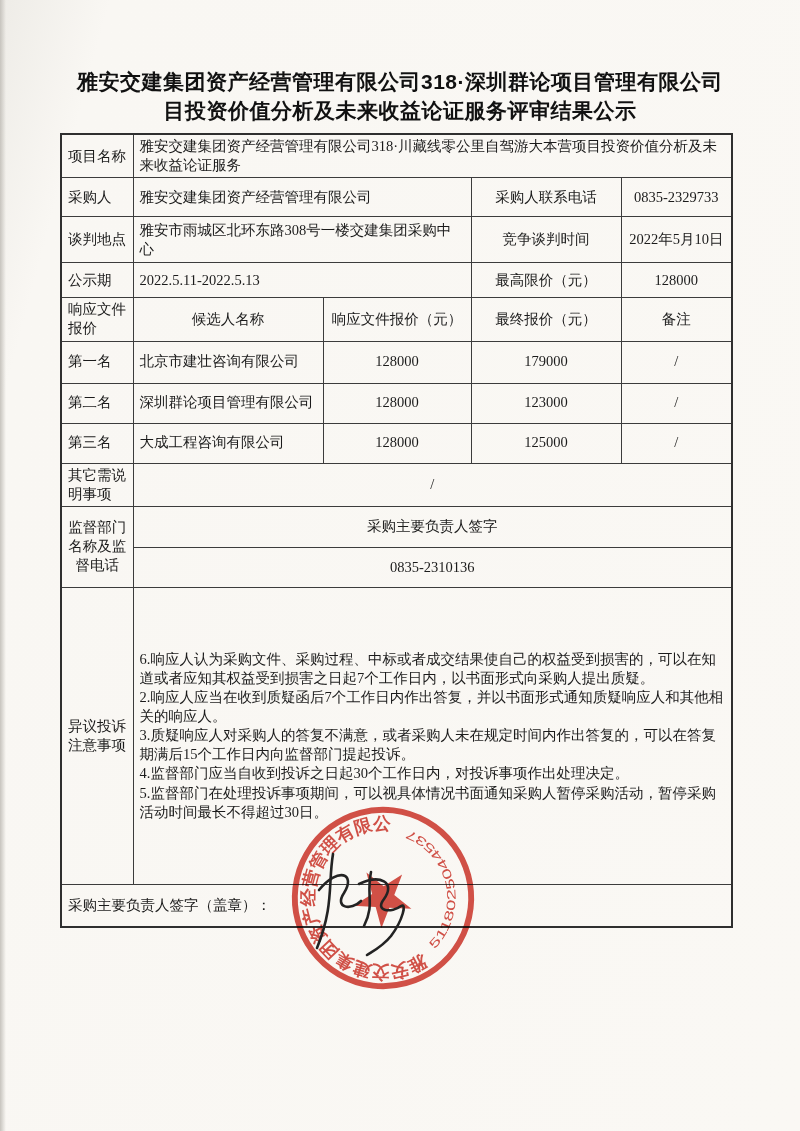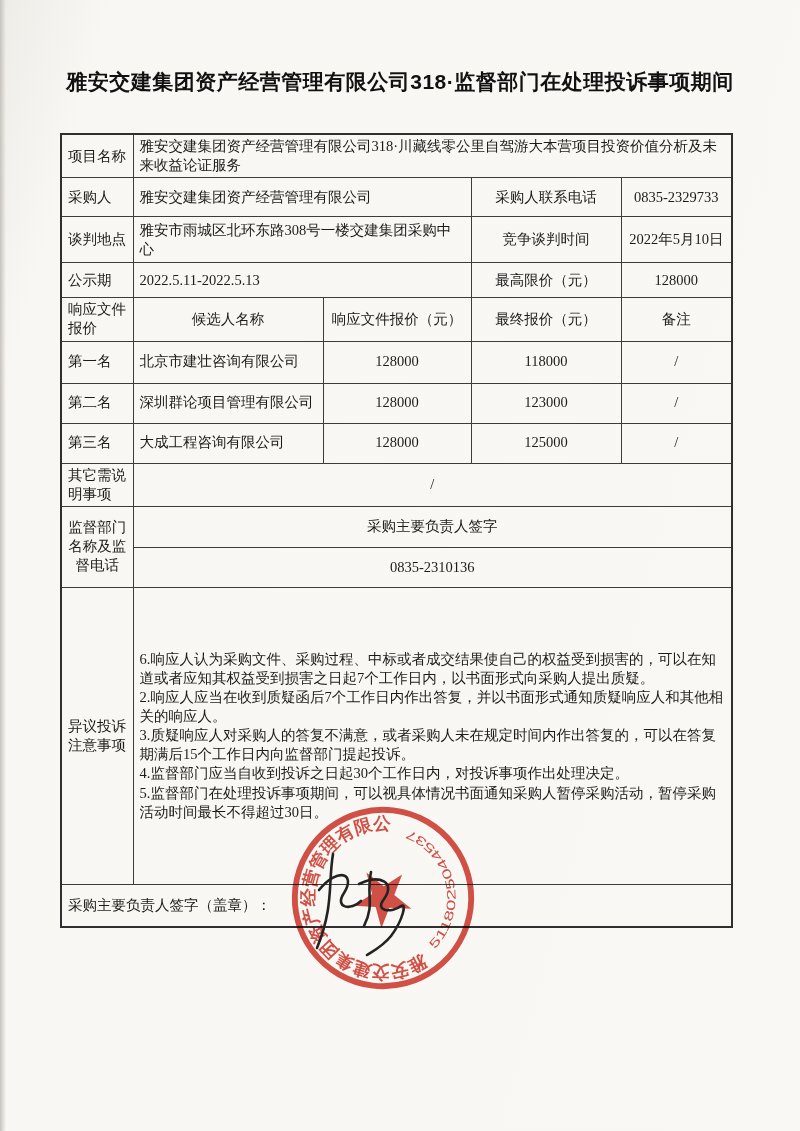--- a/index.html
+++ b/index.html
@@ -50,21 +50,22 @@
     position:absolute;left:303px;top:846px;
   }
 </style>
 </head>
 <body>
 
 <div class="page">
   <div class="scan-edge"></div>
 
   <h1 class="title">
-    <span>雅安交建集团资产经营管理有限公司318·监督部门在处理投诉事项期间</span><br>
+    <span>雅安交建集团资产经营管理有限公司318·深圳群论项目管理有限公司</span><br>
+    <span>目投资价值分析及未来收益论证服务评审结果公示</span>
   </h1>
 
   <table class="doc">
     <colgroup>
       <col style="width:72px">
         <col style="width:190px">
         <col style="width:148px">
       <col style="width:150px">
         <col style="width:111px">
     </colgroup>
@@ -95,21 +96,21 @@
         <td class="lab">响应文件报价</td>
         <td class="cen">候选人名称</td>
         <td class="cen">响应文件报价（元）</td>
         <td class="cen">最终报价（元）</td>
         <td class="cen">备注</td>
       </tr>
       <tr class="h-r6">
         <td class="lab">第一名</td>
         <td>北京市建壮咨询有限公司</td>
         <td class="cen">128000</td>
-        <td class="cen">118000</td>
+        <td class="cen">179000</td>
         <td class="cen">/</td>
       </tr>
       <tr class="h-r7">
         <td class="lab">第二名</td>
         <td>深圳群论项目管理有限公司</td>
         <td class="cen">128000</td>
         <td class="cen">123000</td>
         <td class="cen">/</td>
       </tr>
       <tr class="h-r8">

